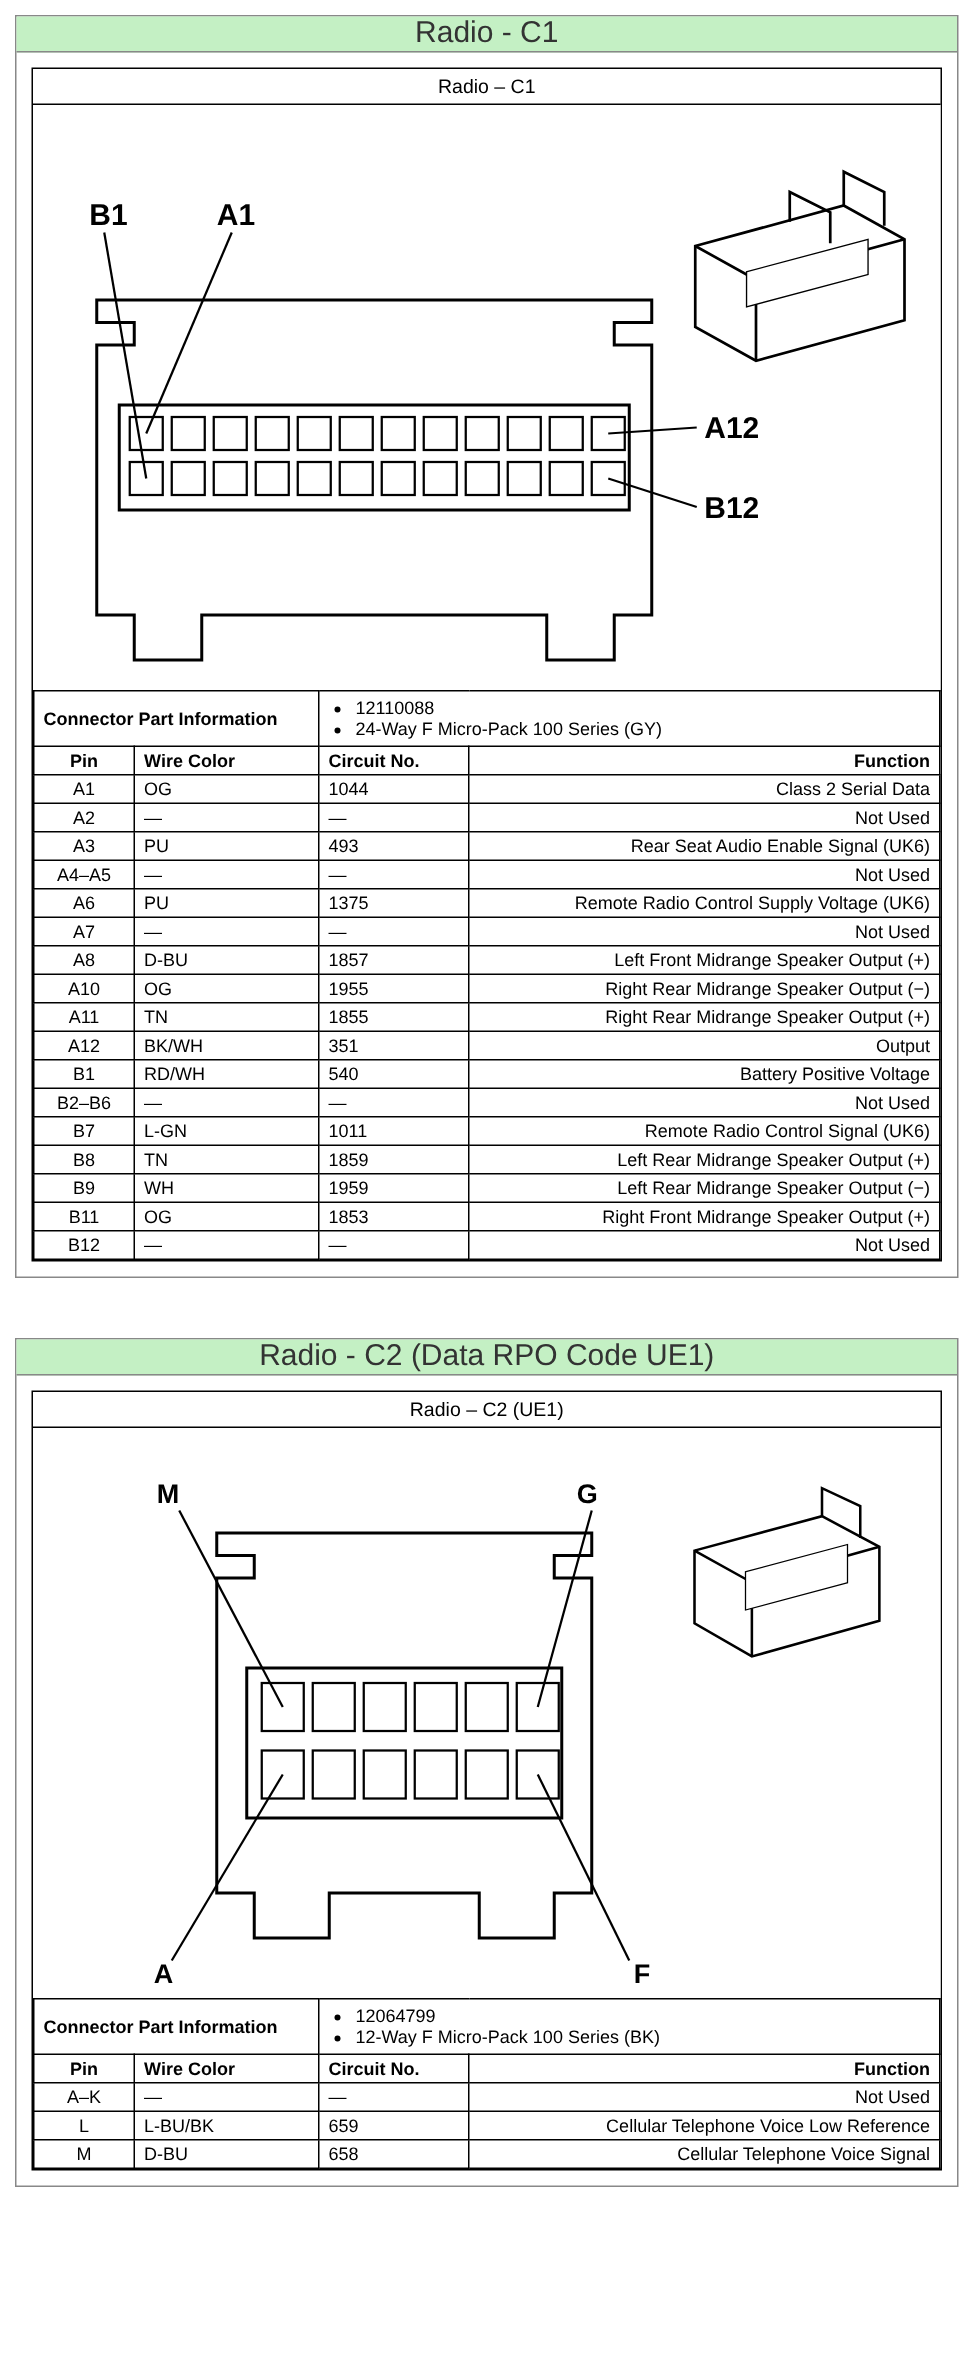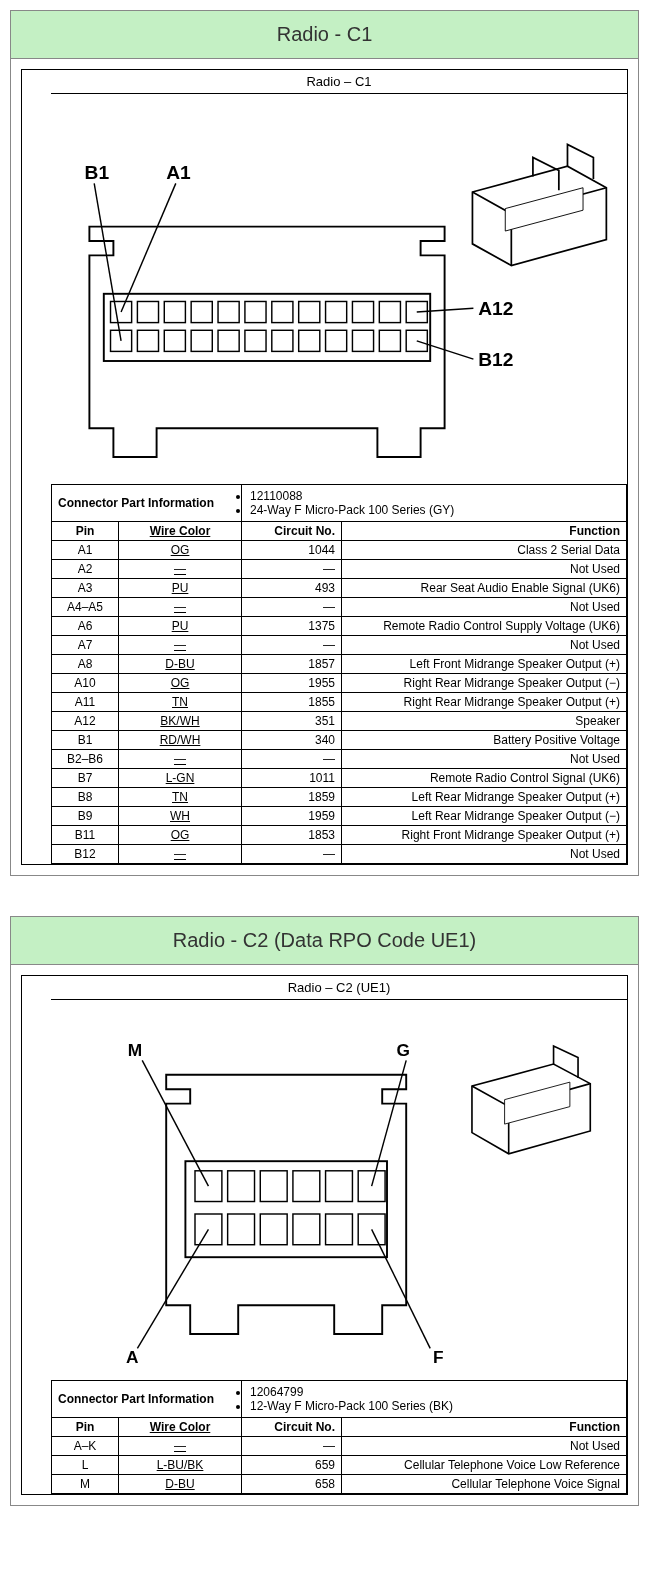--- a/index.html
+++ b/index.html
@@ -1,33 +1,33 @@
 <!DOCTYPE html>
 <html><head>
 <meta charset="utf-8">
 <style>
   * { box-sizing: border-box; }
   body { font-family: Arial, Helvetica, sans-serif; background:#fff; margin:0; padding:10px; width:649px; }
   .panel { border:1px solid #888; margin-bottom:40px; }
-  .panel-header { background:#c4f0c4; text-align:center; font-size:20px; padding:12px 0; border-bottom:1px solid #888; color:#333; }
+  .panel-header { background:#c4f0c4; text-align:center; font-size:20px; padding:0 0; border-bottom:1px solid #888; color:#333; }
   .inner { padding:10px; }
-  .diagram-box { border:1px solid #000;padding-left:29px; }
+  .diagram-box { border:1px solid #000; }
   .diagram-title { text-align:center; font-size:13px; padding:4px 0; border-bottom:1px solid #000; }
   .diagram-area { height:390px; position:relative; background:#fff; }
   .diagram-area.small { height:380px; }
   .diagram-area svg { width:100%; height:100%; }
   table.pinout { width:100%; border-collapse:collapse; font-size:12px; }
   table.pinout td, table.pinout th { border:1px solid #000; padding:2px 6px; vertical-align:middle; }
   .cpi-row td.label { font-weight:bold; width:190px; }
-  .cpi-row ul { margin:2px 0 2px 2px; padding:0; }
+  .cpi-row ul { margin:2px 0 2px 18px; padding:0; }
   .cpi-row li { list-style:disc; font-size:12px; }
   th { font-weight:bold; text-align:center; background:#fff; }
   .col-pin { text-align:center; width:60px;margin-top:20px; }
-  .col-wire { text-align:center; width:110px;text-decoration:underline; }
-  .col-circ { text-align:right; width:100px; }
+  .col-wire { text-align:left; width:110px; }
+  .col-circ { text-align:left; width:100px; }
   .col-func { text-align:right; }
   .svg-label { font-family: Arial; font-size:20px; font-weight:bold; }
   .svg-label-s { font-family: Arial; font-size:18px; font-weight:bold; }
 </style>
 </head>
 <body>
 
 <div class="panel">
   <div class="panel-header">Radio - C1</div>
   <div class="inner">
@@ -159,26 +159,26 @@
             <tr>
               <td class="col-pin">A11</td>
               <td class="col-wire">TN</td>
               <td class="col-circ">1855</td>
               <td class="col-func">Right Rear Midrange Speaker Output (+)</td>
             </tr>
             <tr>
               <td class="col-pin">A12</td>
               <td class="col-wire">BK/WH</td>
               <td class="col-circ">351</td>
-              <td class="col-func">Speaker</td>
+              <td class="col-func">Output</td>
             </tr>
             <tr>
               <td class="col-pin">B1</td>
               <td class="col-wire">RD/WH</td>
-              <td class="col-circ">340</td>
+              <td class="col-circ">540</td>
               <td class="col-func">Battery Positive Voltage</td>
             </tr>
             <tr>
               <td class="col-pin">B2–B6</td>
               <td class="col-wire">—</td>
               <td class="col-circ">—</td>
               <td class="col-func">Not Used</td>
             </tr>
             <tr>
               <td class="col-pin">B7</td>

